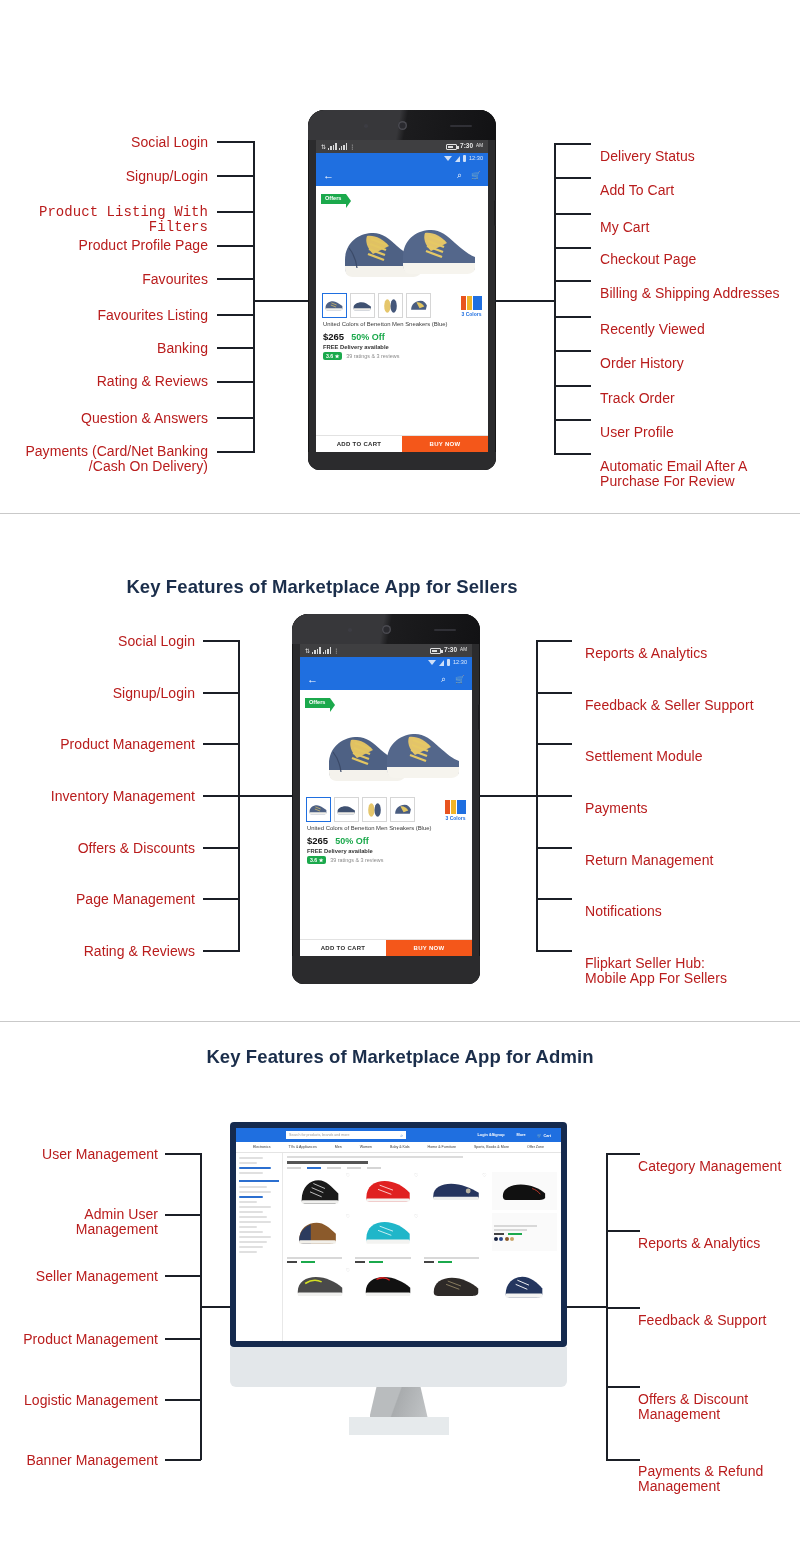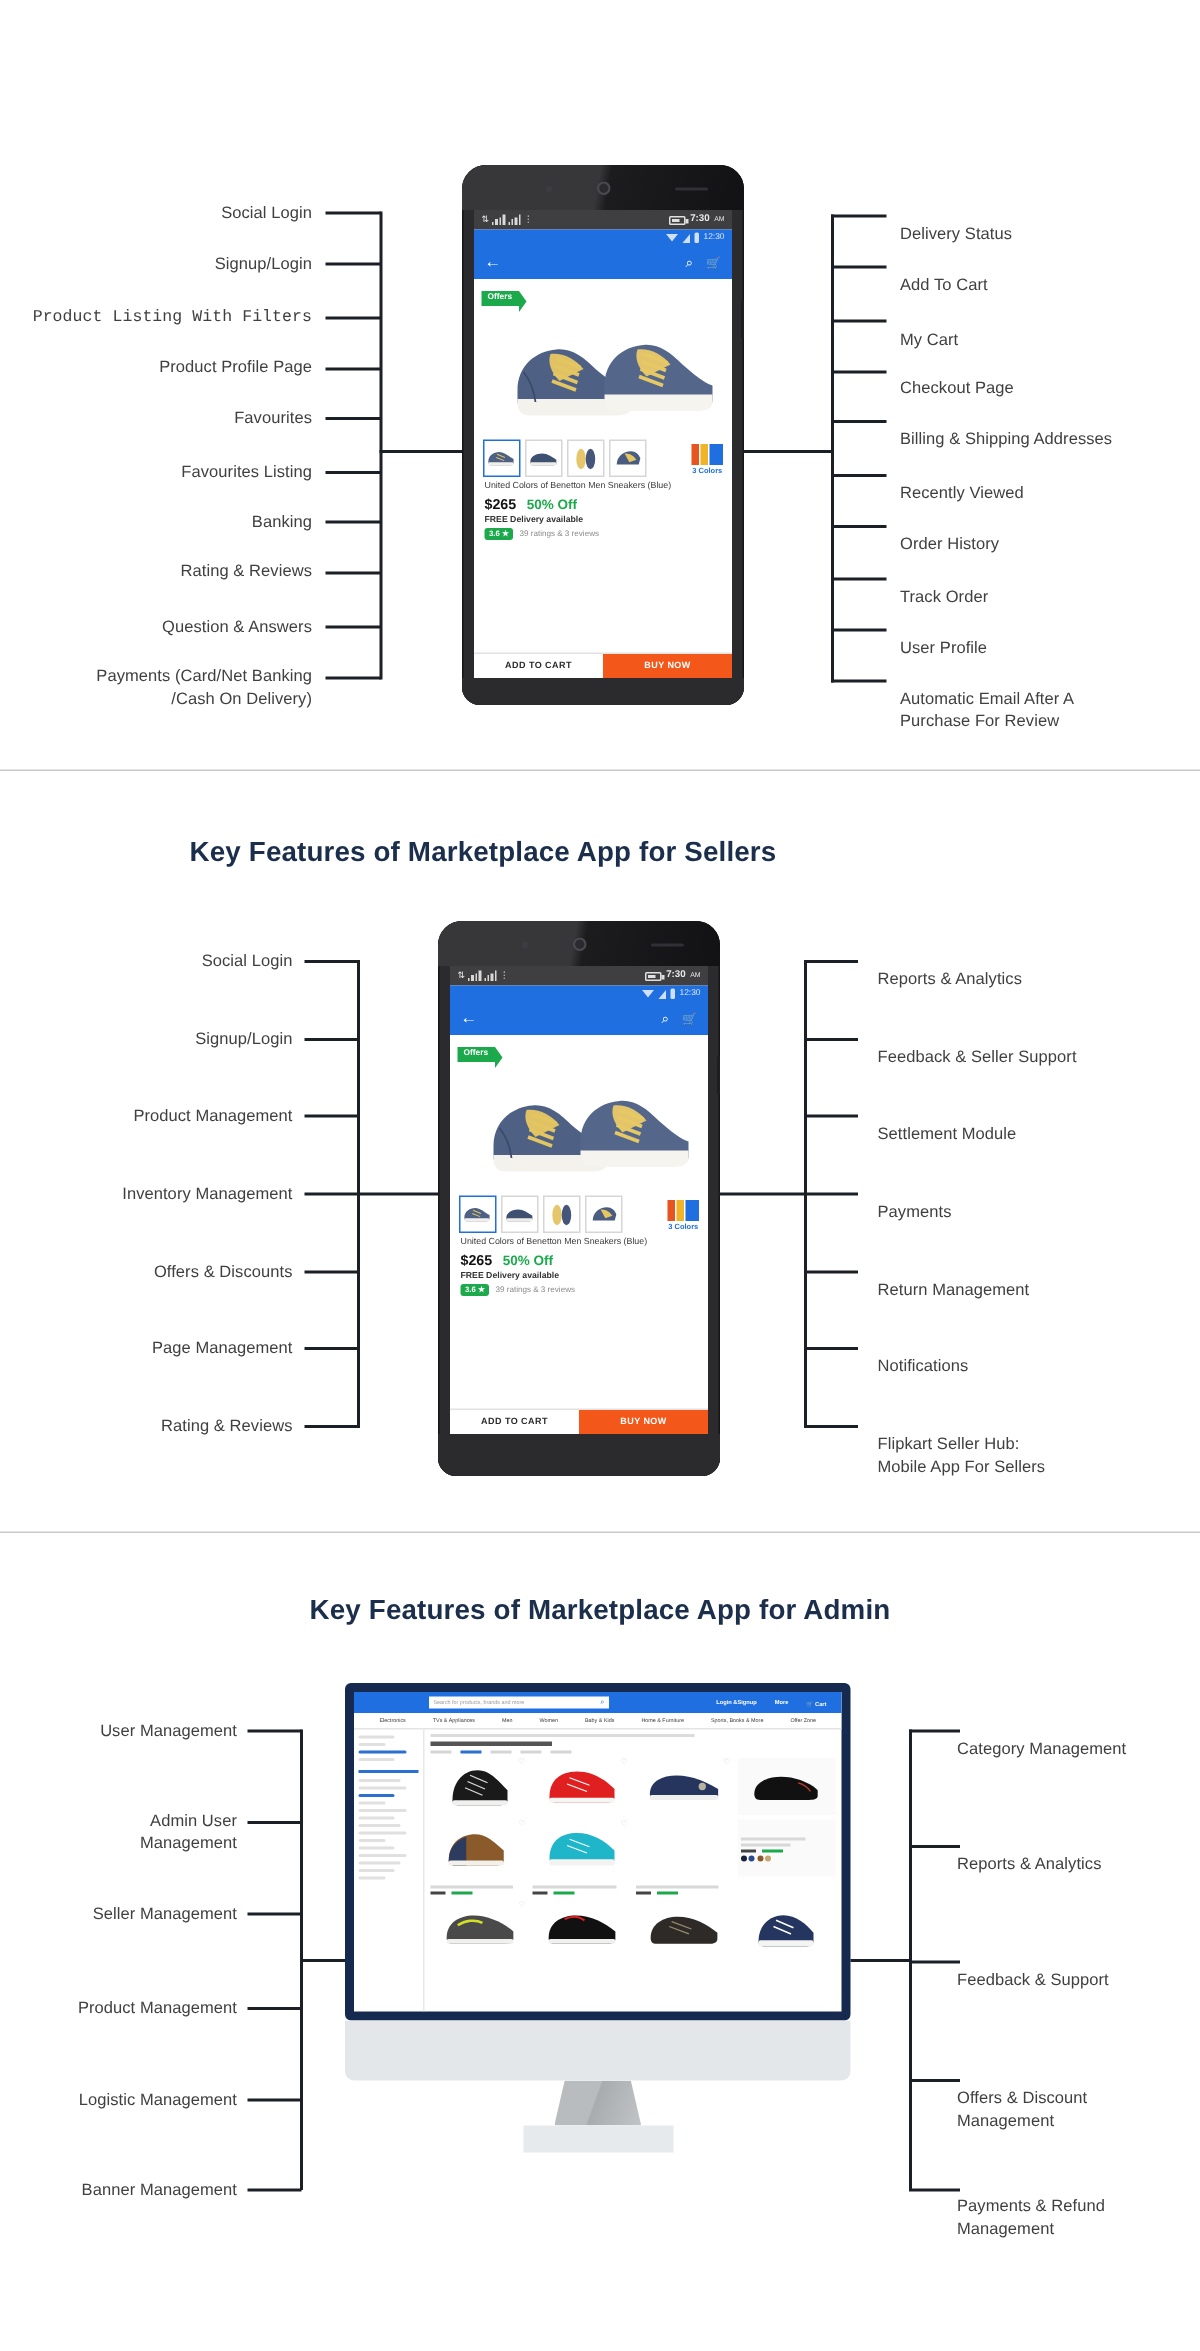--- a/index.html
+++ b/index.html
@@ -31,23 +31,23 @@
     line-height: 1;
   }
 
   
   .labels { position: absolute; top: 0; }
   .labels.left  { text-align: right; }
   .labels.right { text-align: left; }
 
   .label-item {
     position: absolute;
-    font-size: 11px;
+    font-size: 14px;
     line-height: 14.5px;
-    color: #404040;
+    color: #b91c1c;
     white-space: pre-line;
     letter-spacing: 0.05px;
   }
   .labels.left .label-item  { right: 0; }
   .labels.right .label-item { left: 0; margin-top: 12px; }
 
   
   .bracket {
     position: absolute;
     background: #1b1f26;
@@ -448,21 +448,21 @@
     <div class="label-item" style="top:413px;">User Profile</div>
     <div class="label-item" style="top:447px;">Automatic Email After A
 Purchase For Review</div>
   </div>
 </div>
 
 <div class="section-divider"></div>
 
 <div class="section" style="height:507px;">
 
-  <div class="sec-title" style="position:absolute;top:45px;left:0;width:644px;">Key Features of Marketplace App for Sellers</div>
+  <div class="sec-title" style="position:absolute;top:64px;left:0;width:644px;">Key Features of Marketplace App for Sellers</div>
 
   <div class="labels left" style="left:0;width:195px;top:0;">
     <div class="label-item" style="top:120px;">Social Login</div>
     <div class="label-item" style="top:172px;">Signup/Login</div>
     <div class="label-item" style="top:223px;">Product Management</div>
     <div class="label-item" style="top:275px;">Inventory Management</div>
     <div class="label-item" style="top:327px;">Offers &amp; Discounts</div>
     <div class="label-item" style="top:378px;">Page Management</div>
     <div class="label-item" style="top:430px;">Rating &amp; Reviews</div>
   </div>
@@ -633,21 +633,21 @@
     <div class="label-item" style="top:378px;">Notifications</div>
     <div class="label-item" style="top:430px;">Flipkart Seller Hub:
 Mobile App For Sellers</div>
   </div>
 </div>
 
 <div class="section-divider"></div>
 
 <div class="section" style="height:545px;">
 
-  <div class="sec-title" style="position:absolute;top:42px;left:0;width:800px;">Key Features of Marketplace App for Admin</div>
+  <div class="sec-title" style="position:absolute;top:26px;left:0;width:800px;">Key Features of Marketplace App for Admin</div>
 
   <div class="labels left" style="left:0;width:158px;top:0;">
     <div class="label-item" style="top:125px;">User Management</div>
     <div class="label-item" style="top:185px;">Admin User
 Management</div>
     <div class="label-item" style="top:247px;">Seller Management</div>
     <div class="label-item" style="top:310px;">Product Management</div>
     <div class="label-item" style="top:371px;">Logistic Management</div>
     <div class="label-item" style="top:431px;">Banner Management</div>
   </div>

